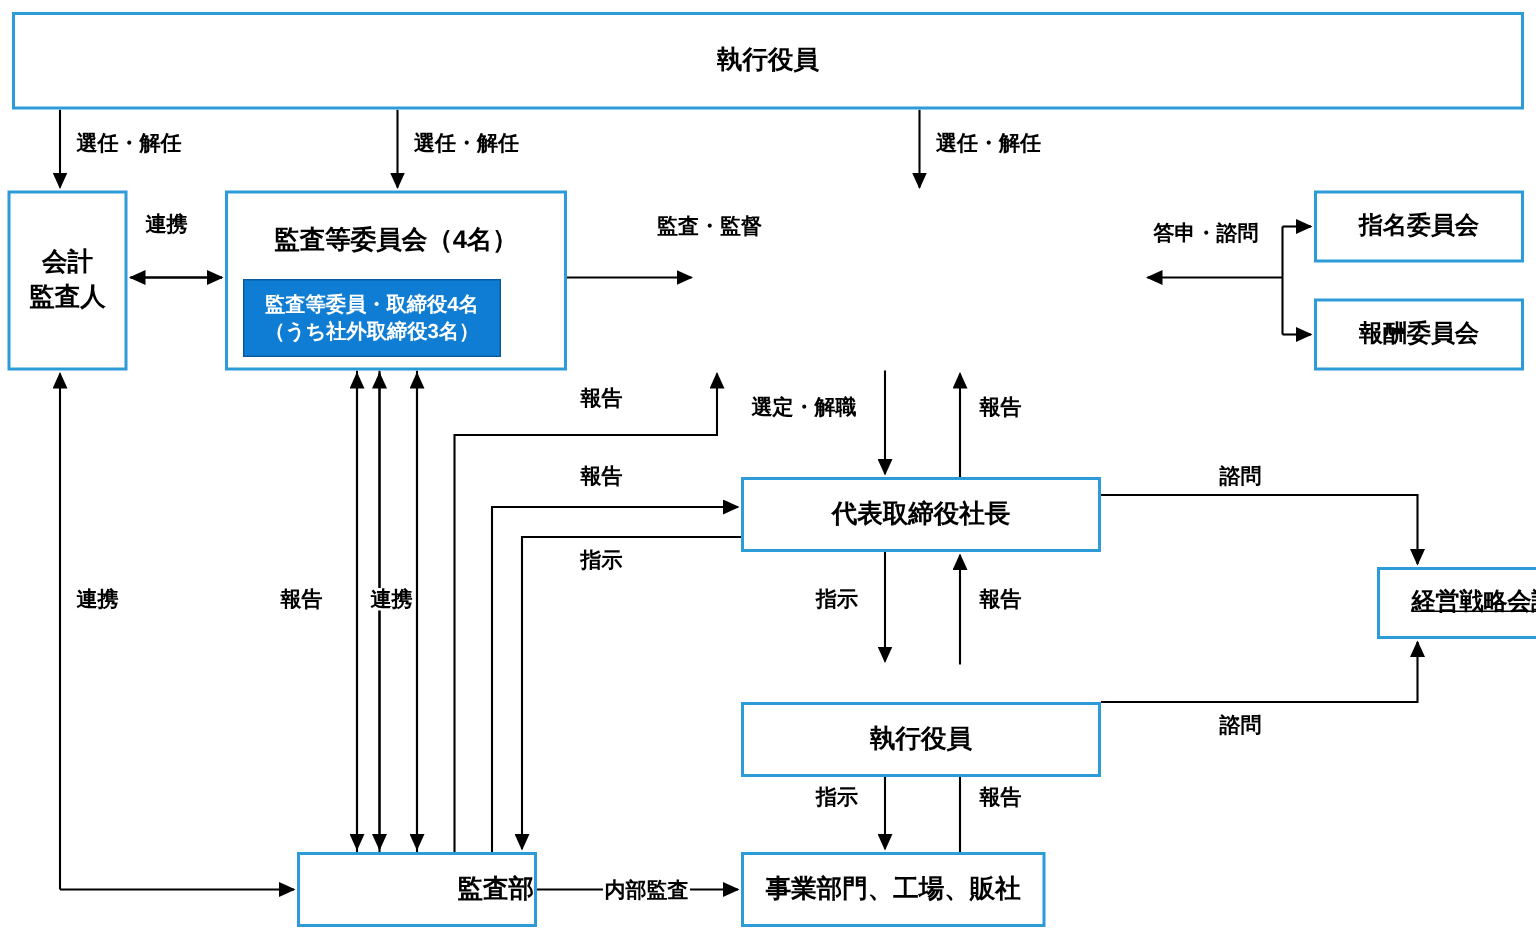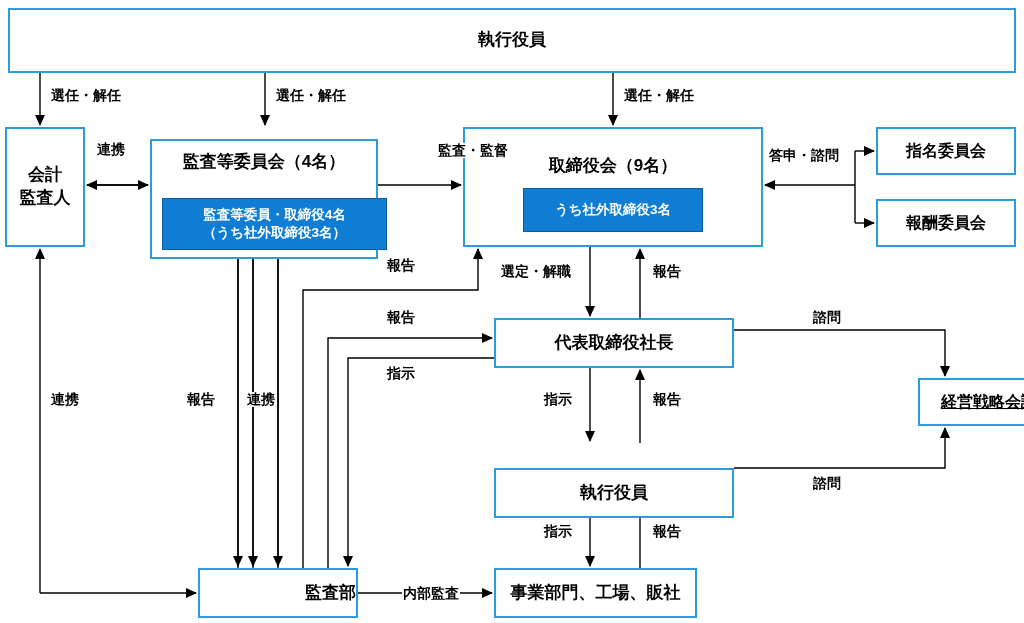--- a/index.html
+++ b/index.html
@@ -84,34 +84,28 @@
 
   <div class="box" style="left:8px;top:8px;width:1008px;height:65px;">
     <span>執行役員</span>
   </div>
 
   <div class="box" style="left:5px;top:127px;width:80px;height:120px;">
     <span>会計</span>
     <span>監査人</span>
   </div>
 
-  <div class="box top-title" style="left:150px;top:127px;width:228px;height:120px;padding-top:10px;margin-top:12px;">
+  <div class="box top-title" style="left:150px;top:127px;width:228px;height:120px;padding-top:20px;">
     <span>監査等委員会（4名）</span>
-    <div class="inner" style="left:10px;top:57px;width:225px;height:52px;">
+    <div class="inner" style="left:10px;top:57px;width:172px;height:52px;">
       <span>監査等委員・取締役4名</span>
       <span>（うち社外取締役3名）</span>
     </div>
   </div>
 
-  <div class="box top-title" style="left:463px;top:127px;width:300px;height:120px;padding-top:26px;">
-    <span>取締役会（9名）</span>
-    <div class="inner" style="left:58px;top:59px;width:180px;height:44px;">
-      <span>うち社外取締役3名</span>
-    </div>
-  </div>
 
   <div class="box" style="left:876px;top:199px;width:140px;height:48px;font-size:16px;">
     <span>報酬委員会</span>
   </div>
 
   <div class="box" style="left:876px;top:127px;width:140px;height:48px;font-size:16px;">
     <span>指名委員会</span>
   </div>
 
   <div class="box" style="left:494px;top:318px;width:240px;height:50px;">

